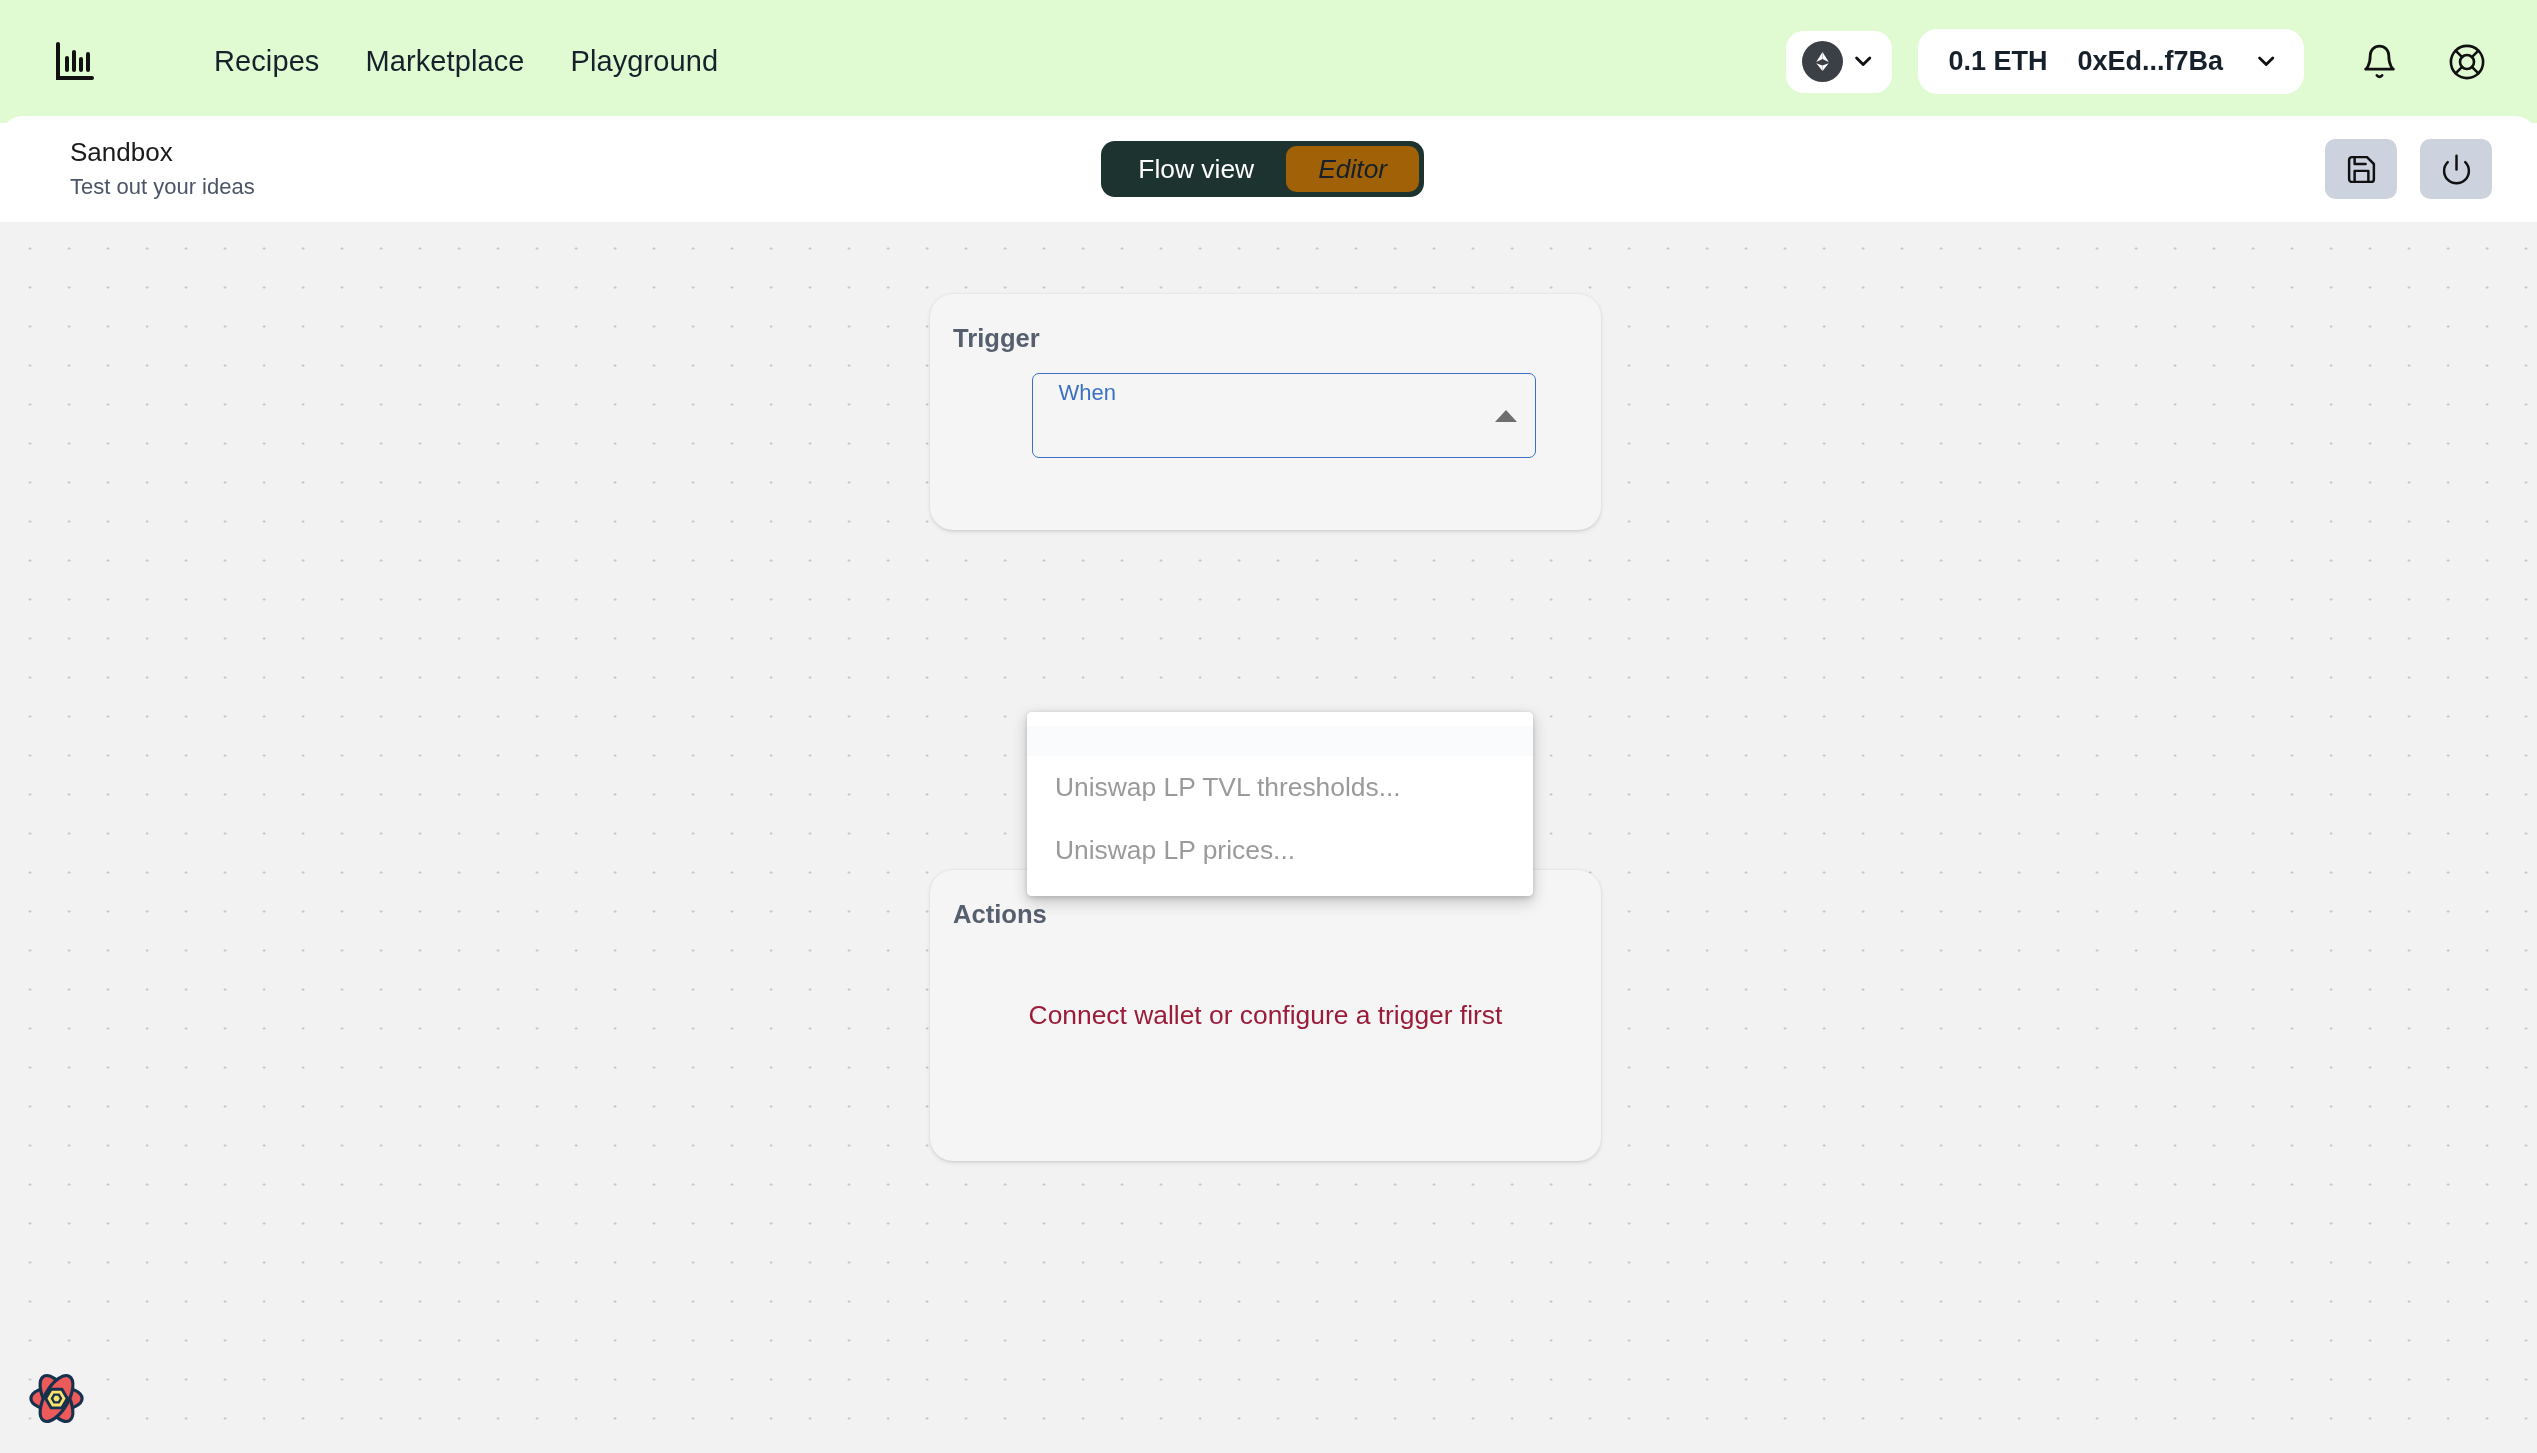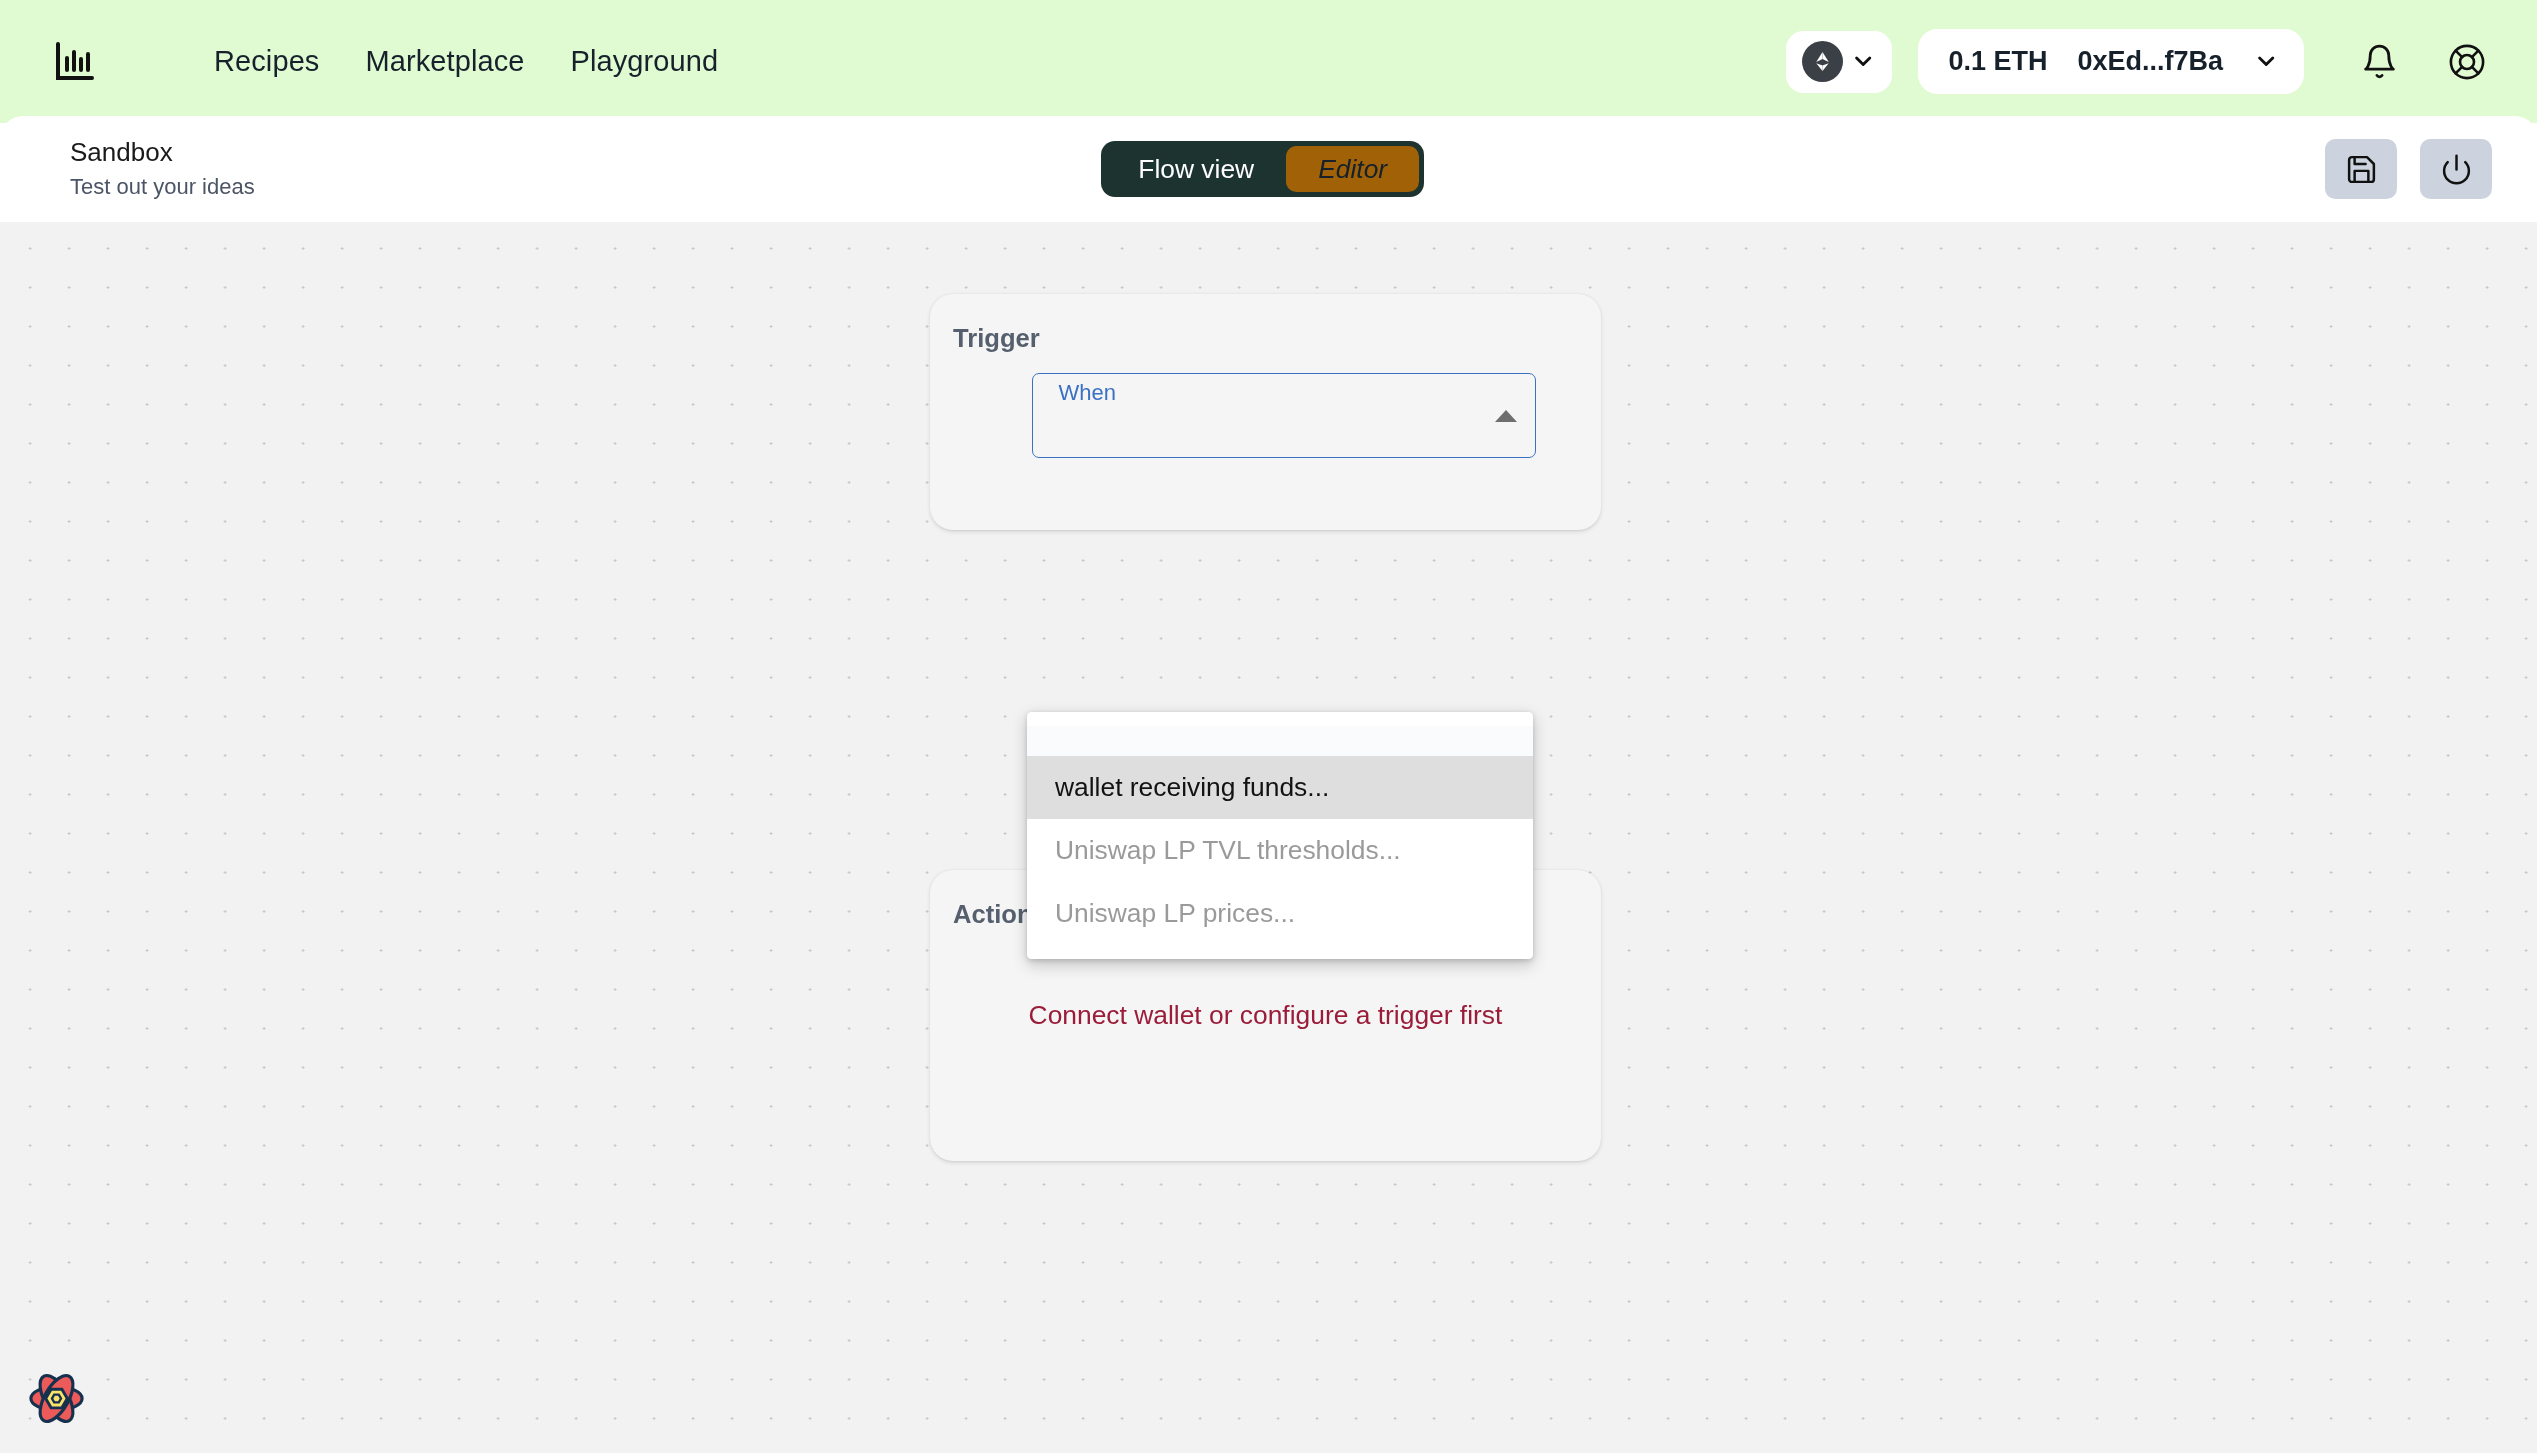--- a/index.html
+++ b/index.html
@@ -339,21 +339,20 @@
     </svg>
   </div>
 
   <div class="node-card" id="actions-card">
     <div class="card-heading">Actions</div>
     <div class="empty-msg">Connect wallet or configure a trigger first</div>
   </div>
 
   <div class="dropdown">
     <div class="dd-item empty"></div>
-    <div class="dd-item selected">wallet receiving funds...</div>
     <div class="dd-item disabled">Uniswap LP TVL thresholds...</div>
     <div class="dd-item disabled">Uniswap LP prices...</div>
   </div>
 
   <div class="watermark">
     <svg width="63" height="63" viewBox="0 0 64 64">
       <g transform="translate(32,32)">
         <g stroke="#15314d" stroke-width="3.2" fill="#ed5a5a">
           <ellipse rx="26" ry="12" transform="rotate(0)"></ellipse>
           <ellipse rx="26" ry="12" transform="rotate(60)"></ellipse>

